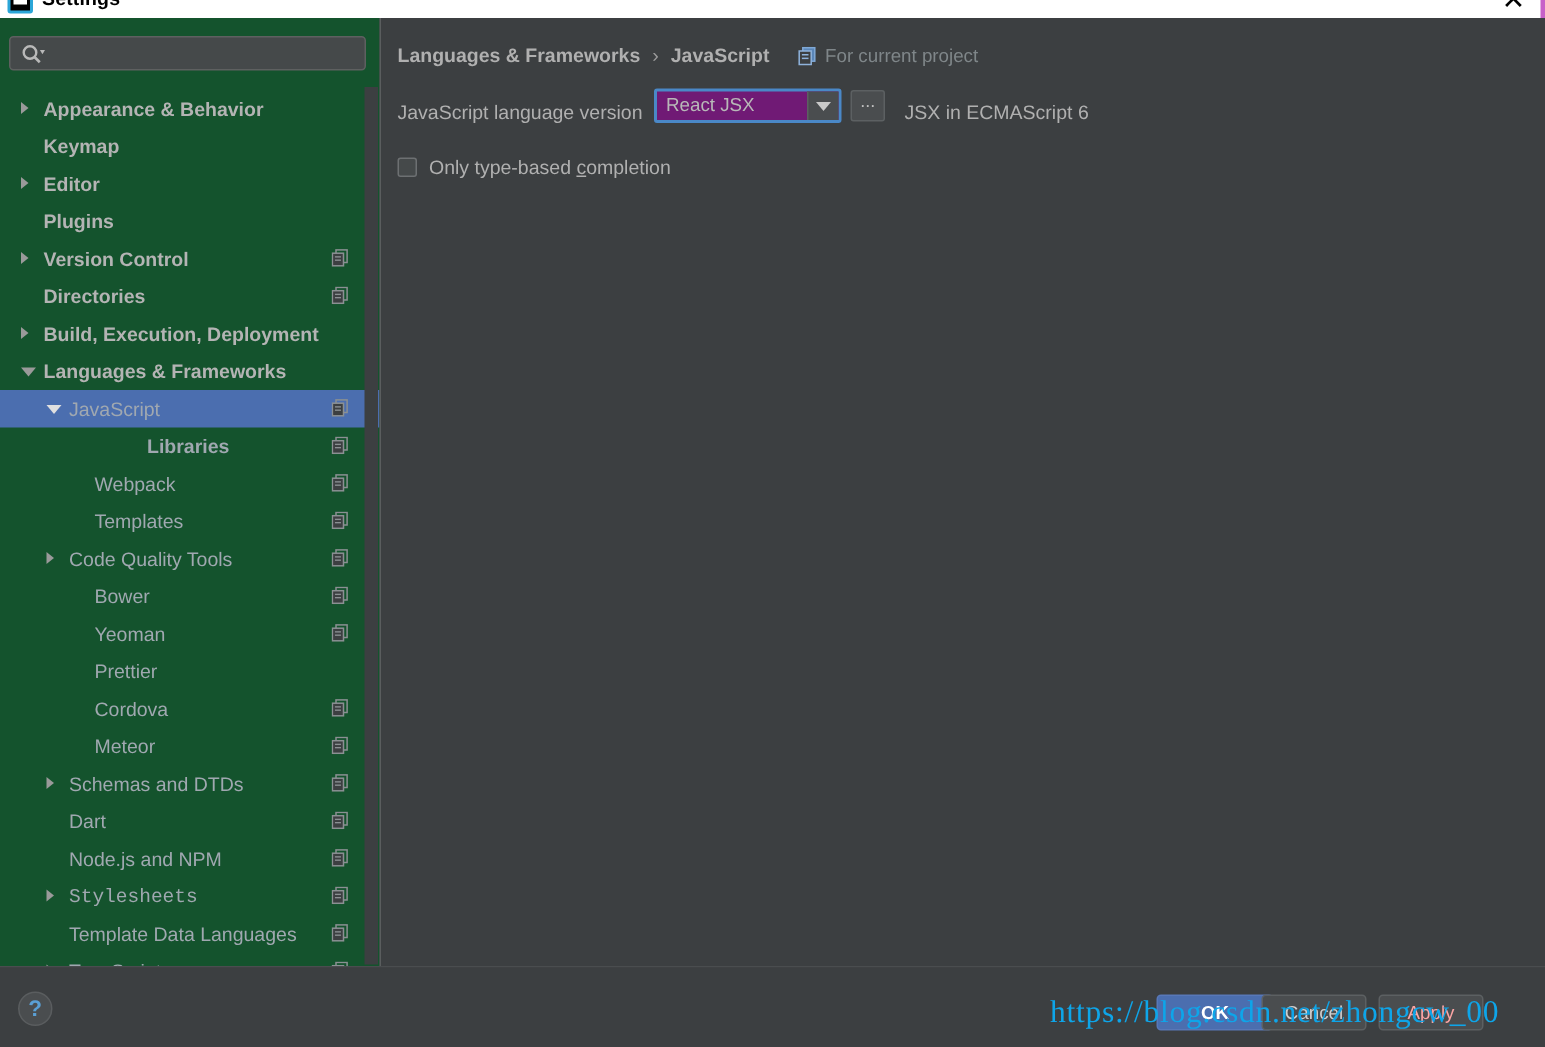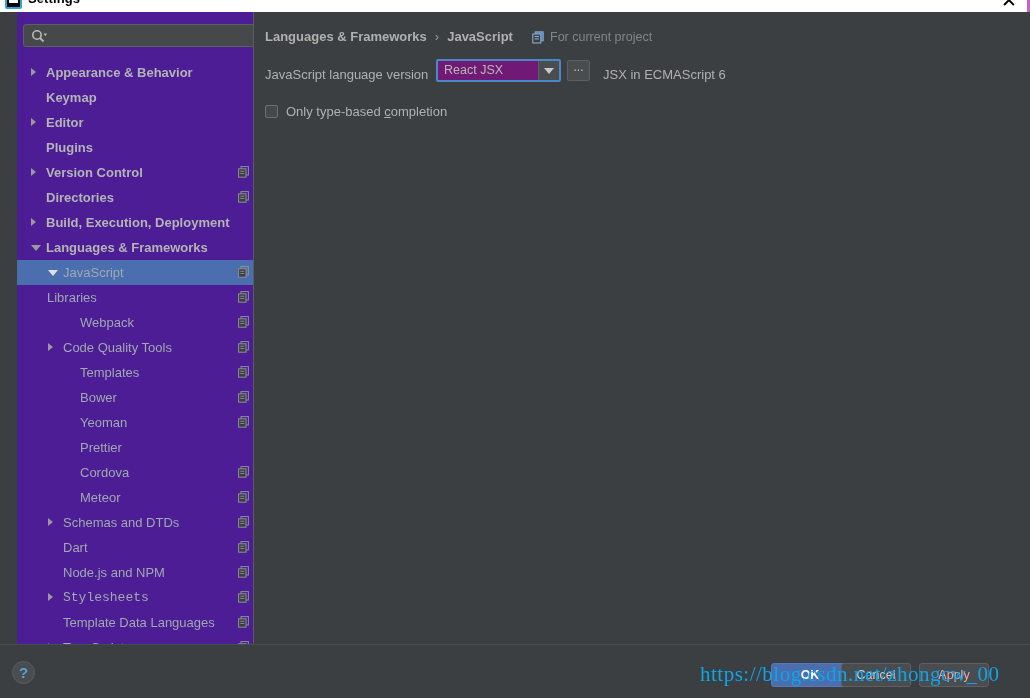--- a/index.html
+++ b/index.html
@@ -39,22 +39,22 @@
     width: 26px; height: 26px; color: #000;
     font-size: 19px; line-height: 26px; text-align: center;
   }
   .edge-pink {
     position: absolute; right: 0; top: 0; width: 3px; height: 34px;
     background: #c760c8;
   }
 
   
   .sidebar {
-    position: absolute; left: 17px; top: 12px; width: 253px; height: 632px;
-    background: #4c1d95; overflow: hidden;
+    position: absolute; left: 0; top: 12px; width: 253px; height: 632px;
+    background: #14532d; overflow: hidden;
   }
   .search-wrap {
     position: absolute; left: 6px; top: 12px; width: 238px; height: 23px;
     background: #45494a; border: 1px solid #5e6060; border-radius: 3px;
   }
   .search-icon {
     position: absolute; left: 7px; top: 4px; width: 16px; height: 15px;
   }
   .search-input {
     position: absolute; left: 28px; top: 0; width: 204px; height: 21px;
@@ -267,49 +267,49 @@
           <span class="arrow down" style="left: 31px; top: 10px;"></span>
           <span class="row-label" style="margin-left: 46px;">JavaScript</span>
           <svg class="copy-icon" viewBox="0 0 11 12">
             <rect x="3" y="0.6" width="7.4" height="8.4" fill="none" stroke="#8b9093" stroke-width="1"></rect>
             <rect x="0.6" y="2.8" width="7.4" height="8.4" fill="#3c3f41" stroke="#8b9093" stroke-width="1"></rect>
             <rect x="2.3" y="4.8" width="4" height="0.9" fill="#8b9093"></rect>
             <rect x="2.3" y="7" width="4" height="0.9" fill="#8b9093"></rect>
           </svg>
         </div>
         <div class="row dim">
-          <span class="row-label" style="margin-left: 30px;">Libraries</span>
+          <span class="row-label" style="margin-left: 98px; font-weight: bold;">Libraries</span>
           <svg class="copy-icon" viewBox="0 0 11 12">
             <rect x="3" y="0.6" width="7.4" height="8.4" fill="none" stroke="#8b9093" stroke-width="1"></rect>
             <rect x="0.6" y="2.8" width="7.4" height="8.4" fill="#3c3f41" stroke="#8b9093" stroke-width="1"></rect>
             <rect x="2.3" y="4.8" width="4" height="0.9" fill="#8b9093"></rect>
             <rect x="2.3" y="7" width="4" height="0.9" fill="#8b9093"></rect>
           </svg>
         </div>
         <div class="row dim">
           <span class="row-label" style="margin-left: 63px;">Webpack</span>
+          <svg class="copy-icon" viewBox="0 0 11 12">
+            <rect x="3" y="0.6" width="7.4" height="8.4" fill="none" stroke="#8b9093" stroke-width="1"></rect>
+            <rect x="0.6" y="2.8" width="7.4" height="8.4" fill="#3c3f41" stroke="#8b9093" stroke-width="1"></rect>
+            <rect x="2.3" y="4.8" width="4" height="0.9" fill="#8b9093"></rect>
+            <rect x="2.3" y="7" width="4" height="0.9" fill="#8b9093"></rect>
+          </svg>
+        </div>
+        <div class="row dim">
+          <span class="row-label" style="margin-left: 63px;">Templates</span>
           <svg class="copy-icon" viewBox="0 0 11 12">
             <rect x="3" y="0.6" width="7.4" height="8.4" fill="none" stroke="#8b9093" stroke-width="1"></rect>
             <rect x="0.6" y="2.8" width="7.4" height="8.4" fill="#3c3f41" stroke="#8b9093" stroke-width="1"></rect>
             <rect x="2.3" y="4.8" width="4" height="0.9" fill="#8b9093"></rect>
             <rect x="2.3" y="7" width="4" height="0.9" fill="#8b9093"></rect>
           </svg>
         </div>
         <div class="row dim">
           <span class="arrow" style="left: 31px; top: 8px;"></span>
           <span class="row-label" style="margin-left: 46px;">Code Quality Tools</span>
-          <svg class="copy-icon" viewBox="0 0 11 12">
-            <rect x="3" y="0.6" width="7.4" height="8.4" fill="none" stroke="#8b9093" stroke-width="1"></rect>
-            <rect x="0.6" y="2.8" width="7.4" height="8.4" fill="#3c3f41" stroke="#8b9093" stroke-width="1"></rect>
-            <rect x="2.3" y="4.8" width="4" height="0.9" fill="#8b9093"></rect>
-            <rect x="2.3" y="7" width="4" height="0.9" fill="#8b9093"></rect>
-          </svg>
-        </div>
-        <div class="row dim">
-          <span class="row-label" style="margin-left: 63px;">Templates</span>
           <svg class="copy-icon" viewBox="0 0 11 12">
             <rect x="3" y="0.6" width="7.4" height="8.4" fill="none" stroke="#8b9093" stroke-width="1"></rect>
             <rect x="0.6" y="2.8" width="7.4" height="8.4" fill="#3c3f41" stroke="#8b9093" stroke-width="1"></rect>
             <rect x="2.3" y="4.8" width="4" height="0.9" fill="#8b9093"></rect>
             <rect x="2.3" y="7" width="4" height="0.9" fill="#8b9093"></rect>
           </svg>
         </div>
         <div class="row dim">
           <span class="row-label" style="margin-left: 63px;">Bower</span>
           <svg class="copy-icon" viewBox="0 0 11 12">

